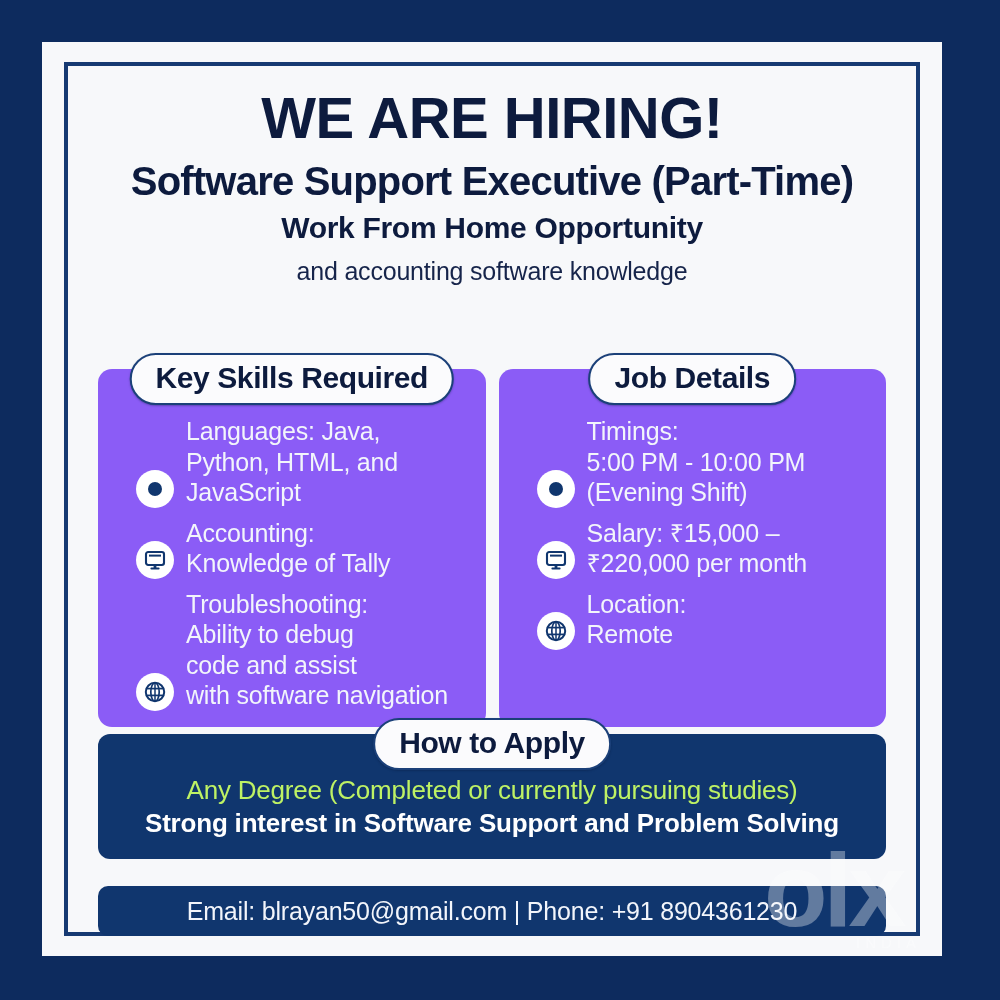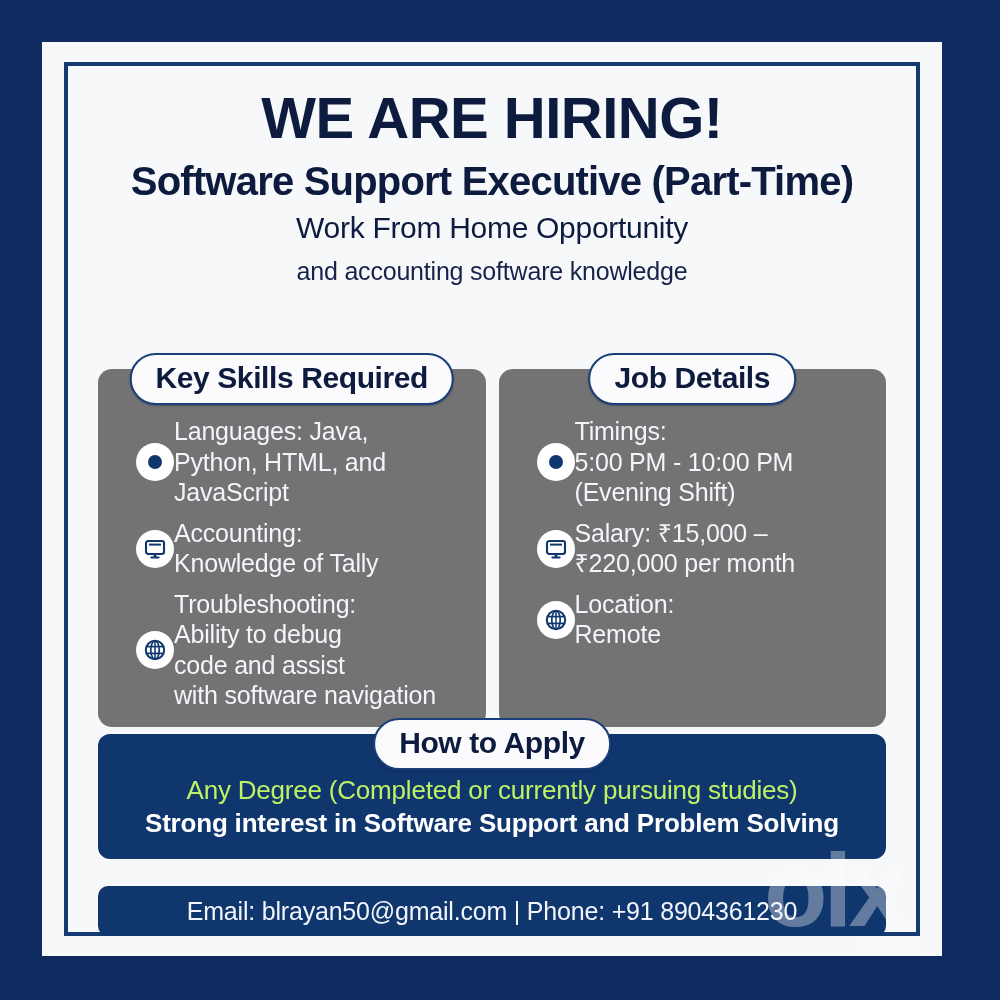--- a/index.html
+++ b/index.html
@@ -69,21 +69,21 @@
     font-weight: bold;
     font-size: 40px;
     letter-spacing: -0.8px;
     margin-top: 12px;
     line-height: 1.05;
     white-space: nowrap;
   }
   .subhead-2 {
     text-align: center;
     color: #0d1b3e;
-    font-weight: normal;
+    font-weight: bold;
     font-size: 30px;
     letter-spacing: -0.3px;
     margin-top: 10px;
     line-height: 1.05;
   }
   .lede {
     text-align: center;
     color: #16244a;
     font-size: 25px;
     margin-top: 12px;
@@ -96,21 +96,21 @@
     position: absolute;
     left: 30px;
     right: 30px;
     top: 303px;
     display: flex;
     gap: 13px;
   }
   .card {
     position: relative;
     flex: 1 1 0;
-    background: #737373;
+    background: #8b5cf6;
     border-radius: 14px;
     min-height: 328px;
     padding: 46px 8px 16px 14px;
     box-sizing: border-box;
   }
   .card-badge {
     position: absolute;
     top: -16px;
     left: 50%;
     transform: translateX(-50%);
@@ -127,21 +127,22 @@
     box-shadow: 0 1px 2px rgba(10,25,60,.35);
   }
 
   .bullet-list {
     margin: 0;
     padding: 0;
     list-style: none;
   }
   .bullet {
     display: flex;
-    align-items: center;
+    align-items: flex-end;
+    gap: 12px;
     margin-bottom: 9px;
     padding-left: 24px;
   }
   .bullet:last-child { margin-bottom: 0; }
 
   .bullet-icon {
     flex: 0 0 auto;
     width: 38px;
     height: 38px;
     border-radius: 50%;

